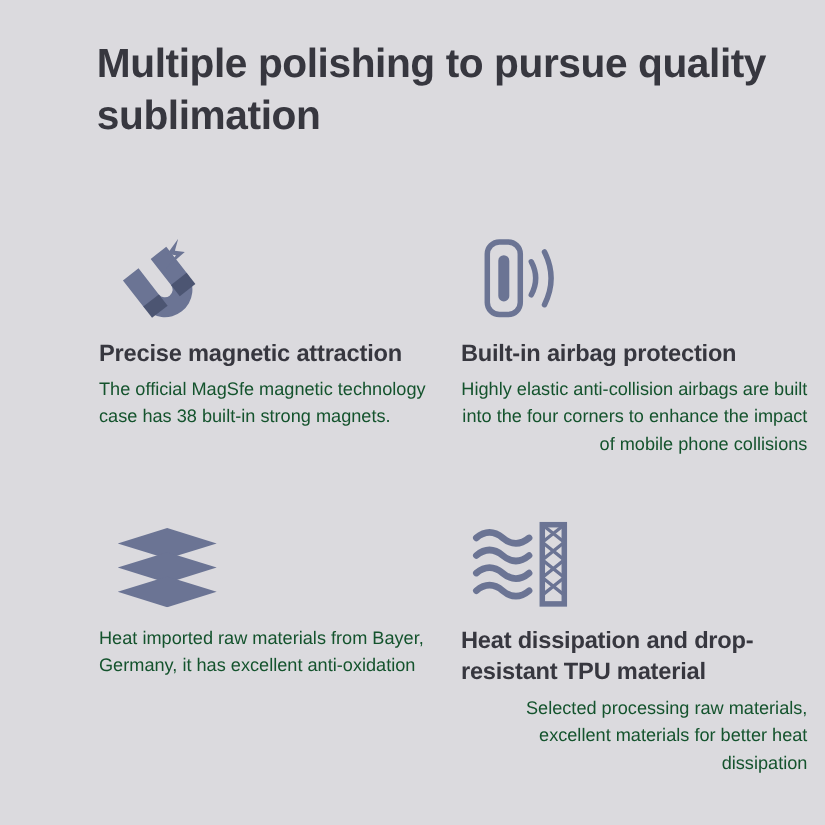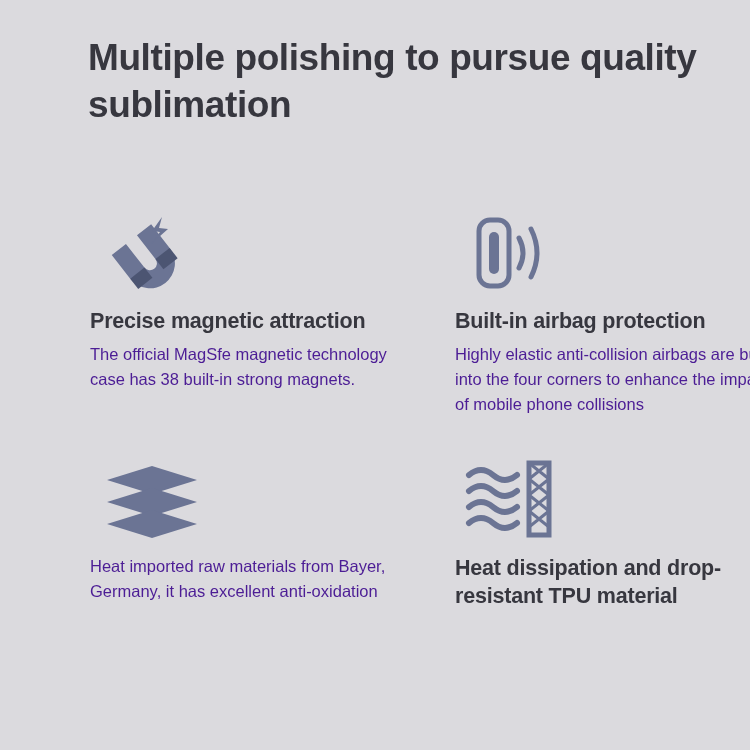--- a/index.html
+++ b/index.html
@@ -31,21 +31,20 @@
     max-width: 610px;
   }
   .grid {
     margin-top: 78px;
     display: grid;
     grid-template-columns: 355px 335px;
     grid-template-rows: auto auto;
     column-gap: 0px;
     row-gap: 50px;
     padding-left: 26px;
-    gap: 36px;
   }
   .cell {
     box-sizing: border-box;
   }
   .cell.col-right {
     padding-left: 0px;
   }
   .icon-wrap {
     height: 92px;
     display: flex;
@@ -64,26 +63,27 @@
     margin: 0 0 7px 0;
     letter-spacing: -0.2px;
   }
   .cell.col-left .feature-title,
   .cell.col-left .feature-desc {
     padding-left: 26px;
   }
   .feature-desc {
     font-size: 16.5px;
     line-height: 1.52;
-    color: #4c1d95;
+    color: #14532d;
     margin: 0;
     max-width: 320px;
   }
   .cell.col-right .feature-desc {
     max-width: 315px;
+    text-align: right;
   }
   svg { display: block; }
 </style>
 </head>
 <body>
 
 <div class="page">
 
   <h1 class="headline">Multiple polishing to pursue quality sublimation</h1>
 
@@ -139,16 +139,17 @@
           </g>
           <g>
             <rect x="68" y="6" width="20" height="72" fill="none" stroke="#6b7494" stroke-width="5"></rect>
             <g stroke="#6b7494" stroke-width="3">
               <path d="M68 6 L88 22 M68 22 L88 38 M68 38 L88 54 M68 54 L88 70 M88 6 L68 22 M88 22 L68 38 M88 38 L68 54 M88 54 L68 70"></path>
             </g>
           </g>
         </svg>
       </div>
       <h2 class="feature-title">Heat dissipation and drop-resistant TPU material</h2>
+      <p class="feature-desc">Selected processing raw materials, excellent materials for better heat dissipation</p>
     </div>
 
   </div>
 </div>
 
 </body></html>

